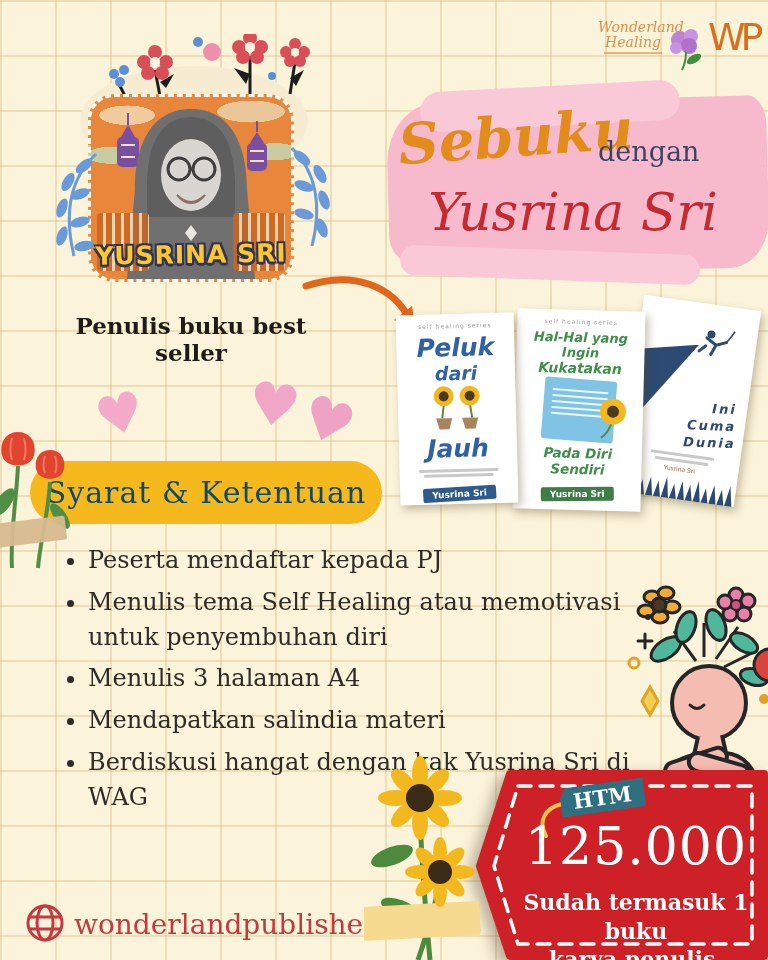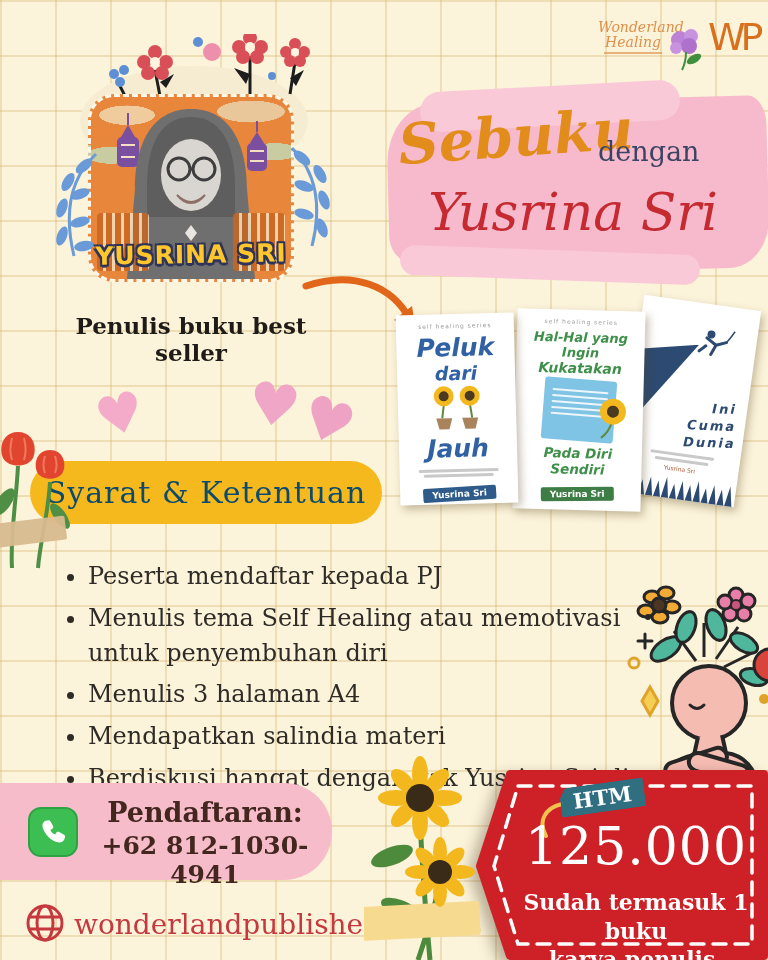--- a/index.html
+++ b/index.html
@@ -78,21 +78,21 @@
   .book3-author { position:absolute; left:0; right:0; top:164px; font-size:6px; color:#B05A3A; }
 
   
   .heart { color:#F3ABC9; font-family:"DejaVu Sans","Liberation Sans",sans-serif; line-height:1; }
 
   
   .terms-banner { left:30px; top:461px; width:352px; height:63px; background:#F5B91D;
     border-radius:32px; display:flex; align-items:center; justify-content:center; z-index:2; }
   .terms-banner span { color:#0c4a6e; font-size:30px; letter-spacing:1px; }
   .terms-list { left:60px; top:543px; width:585px; font-size:24px; color:#2F2C27; }
-  .terms-list ul { list-style:disc; padding-left:28px;margin-top:16px; }
+  .terms-list ul { list-style:disc; padding-left:28px; }
   .terms-list li { margin-bottom:7px; line-height:1.45; }
 
   
   .reg-banner { left:0; top:783px; width:332px; height:97px; background:#F6BCCA;
     border-radius:0 48px 48px 0; z-index:4; }
   .wa-icon { position:absolute; left:28px; top:24px; width:50px; height:50px; background:#3DBE53;
     border-radius:13px; border:2px solid #2FA344; display:flex; align-items:center; justify-content:center; }
   .reg-text { position:absolute; left:86px; top:14px; width:238px; text-align:center; color:#43271F; }
   .reg-label { font-size:27px; font-weight:bold; }
   .reg-phone { font-size:25px; font-weight:bold; margin-top:3px; }
@@ -378,31 +378,20 @@
       <rect x="60" y="172" width="64" height="18" rx="9" transform="rotate(-18 92 181)"></rect>
       <rect x="84" y="176" width="62" height="18" rx="9" transform="rotate(16 115 185)"></rect>
     </g>
     <path d="M46 104 L54 118 L46 132 L38 118 Z" fill="#F6CE53" stroke="#E0A32A" stroke-width="3"></path>
     <path d="M34 58 h14 M41 51 v14" stroke="#262626" stroke-width="3" stroke-linecap="round"></path>
     <circle cx="30" cy="80" r="5" fill="none" stroke="#E0A32A" stroke-width="3"></circle>
     <circle cx="44" cy="34" r="3" fill="#262626"></circle>
     <circle cx="160" cy="116" r="5" fill="#E0A32A"></circle>
   </svg>
 
-  <div class="abs reg-banner">
-    <div class="wa-icon">
-      <svg width="30" height="30" viewBox="0 0 48 48">
-        <path d="M12 6 C8 8 6 12 8 18 C11 28 20 37 30 40 C36 42 40 40 42 36 L43 33 C44 31 43 29 41 28 L34 24 C32 23 30 23.5 29 25.5 L27.5 28 C23 26.5 21.5 25 20 20.5 L22.5 19 C24.5 18 25 16 24 14 L20 7 C19 5 17 4.5 15 5.5 Z" fill="#FFFFFF"></path>
-      </svg>
-    </div>
-    <div class="reg-text">
-      <div class="reg-label">Pendaftaran:</div>
-      <div class="reg-phone">+62 812-1030-4941</div>
-    </div>
-  </div>
 
   <svg class="abs" style="left:364px; top:756px; z-index:6;" width="130" height="204" viewBox="0 0 130 204">
     <path d="M56 62 C 58 110 62 160 66 204" stroke="#4E8A3C" stroke-width="5" fill="none"></path>
     <path d="M74 132 C 70 158 62 180 54 204" stroke="#4E8A3C" stroke-width="5" fill="none"></path>
     <ellipse cx="28" cy="100" rx="22" ry="9" transform="rotate(-20 28 100)" fill="#4E8A3C"></ellipse>
     <ellipse cx="96" cy="166" rx="22" ry="9" transform="rotate(25 96 166)" fill="#4E8A3C"></ellipse>
     <ellipse cx="36" cy="152" rx="20" ry="8" transform="rotate(20 36 152)" fill="#4E8A3C"></ellipse>
     <rect x="-2" y="148" width="118" height="34" rx="3" fill="#F6DA8F" transform="rotate(-3 56 165)"></rect>
     <g>
       <g fill="#F4B81F">

